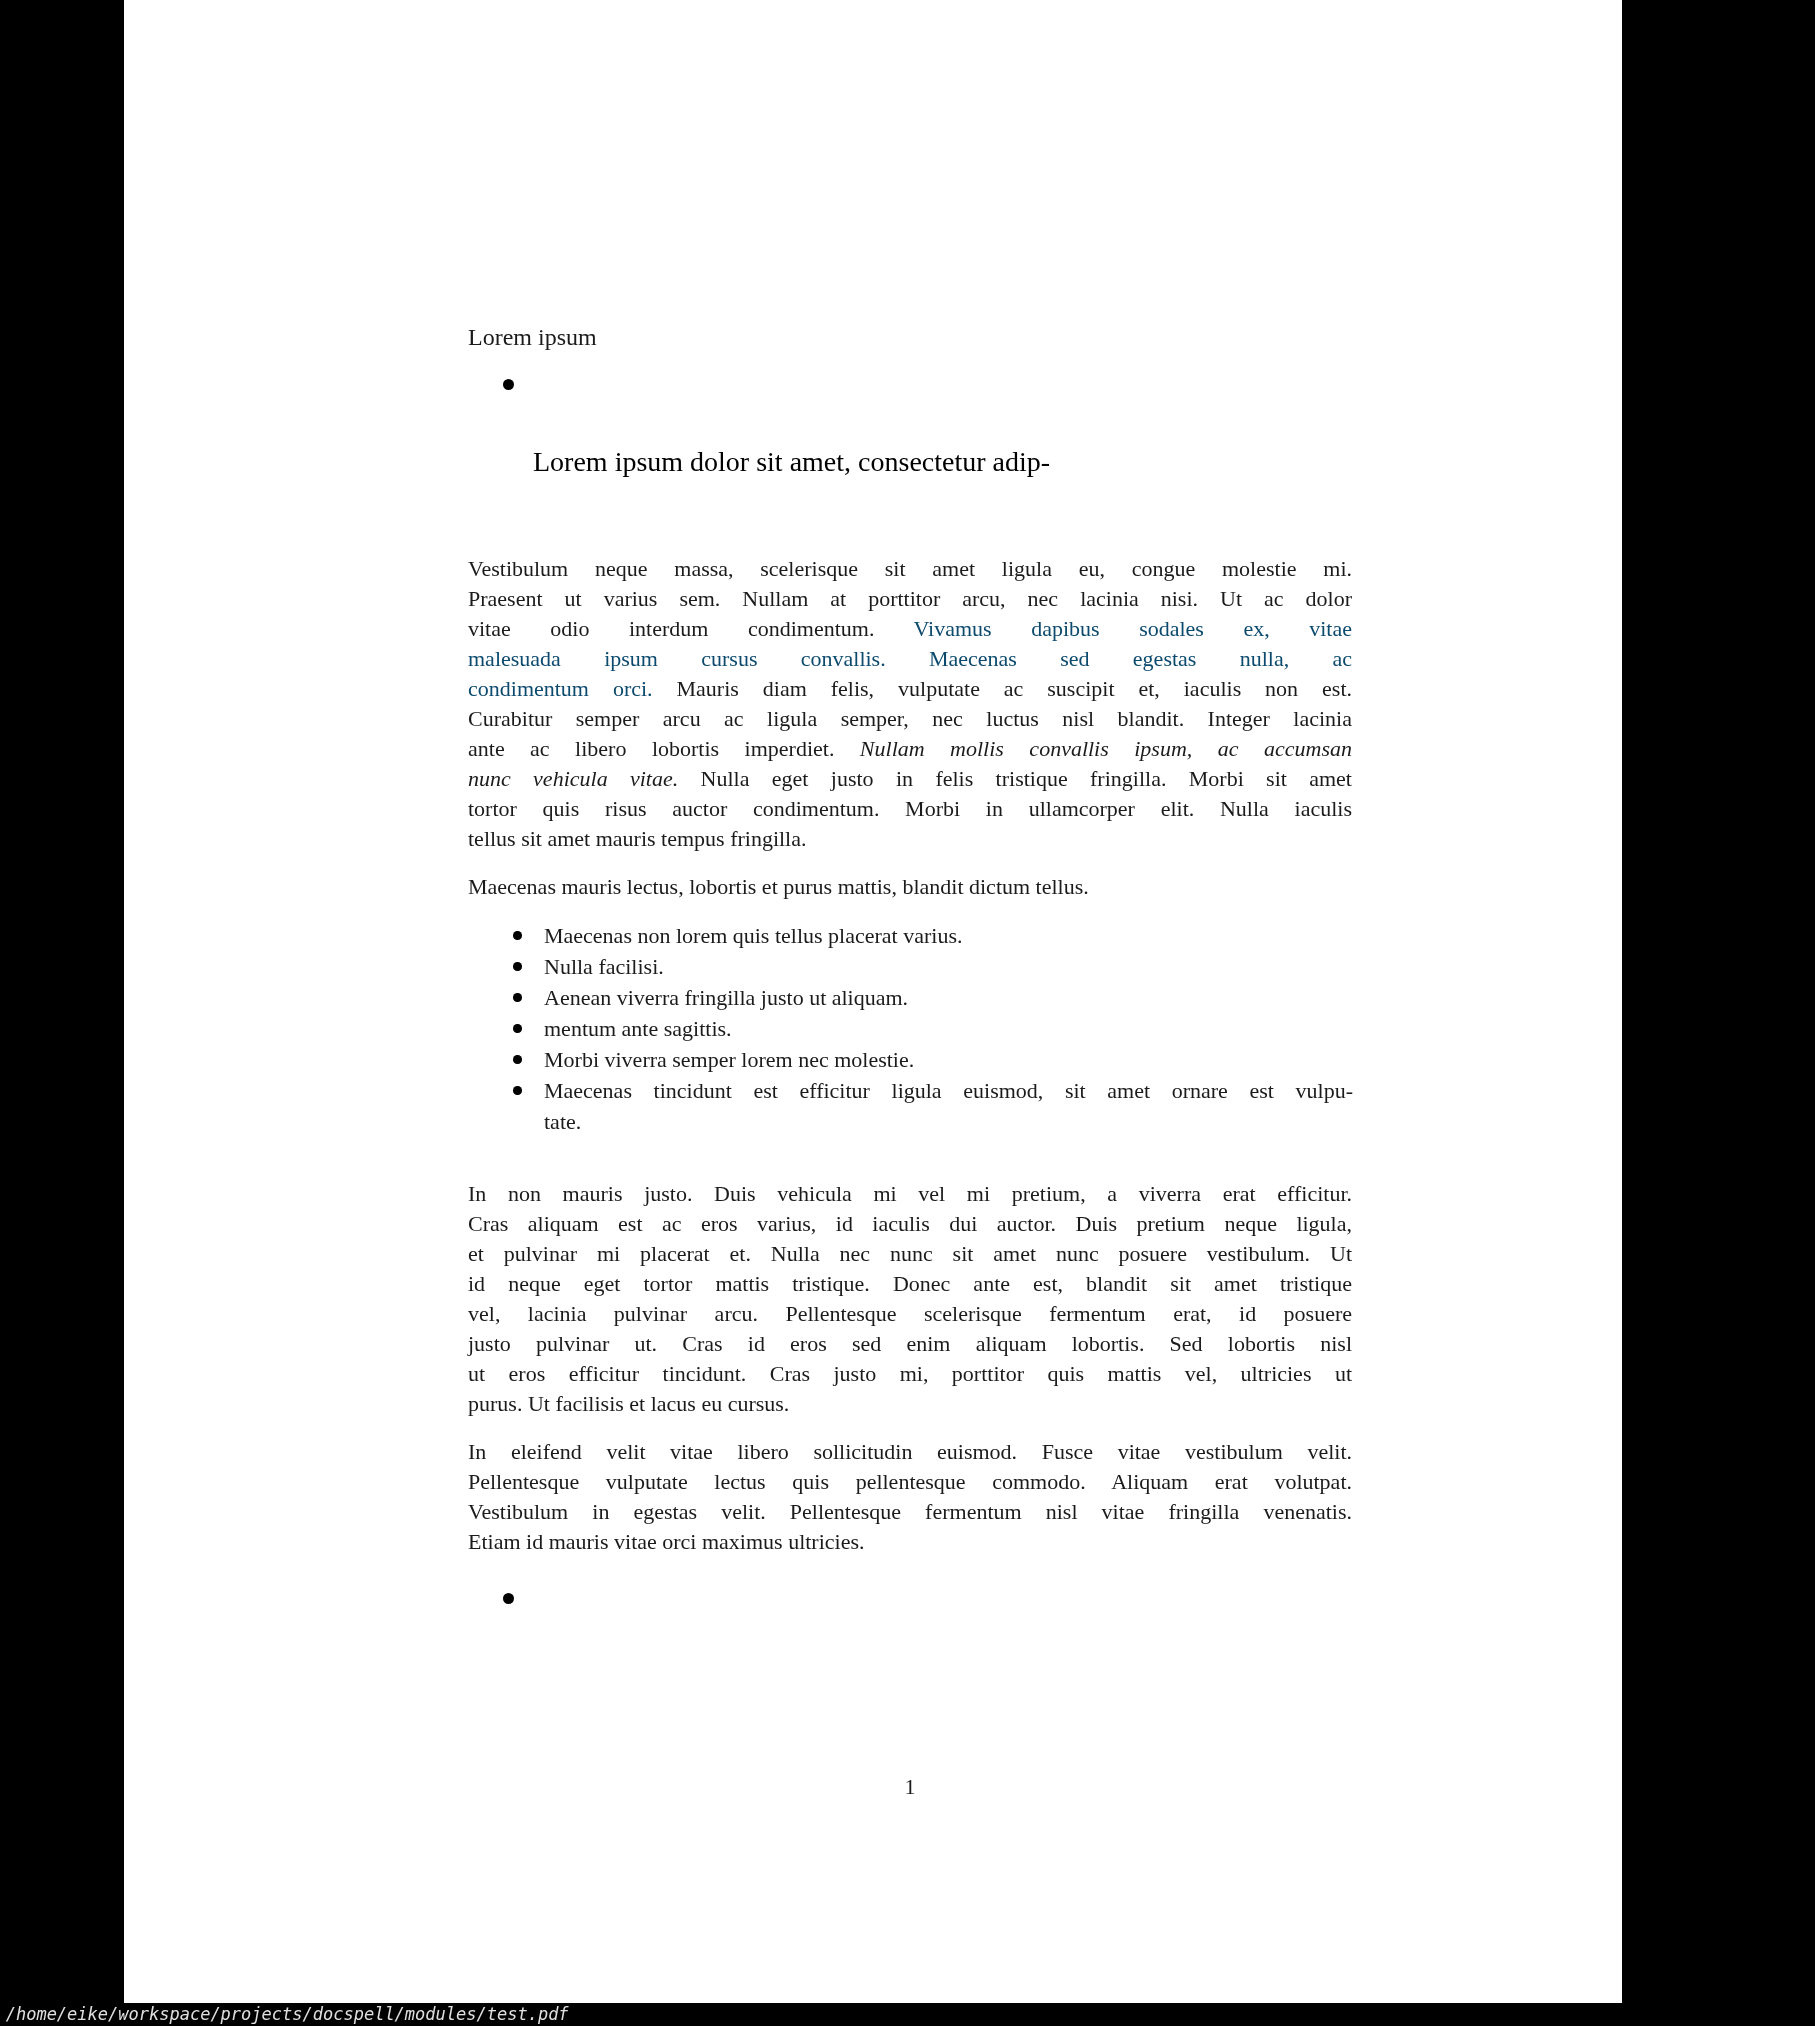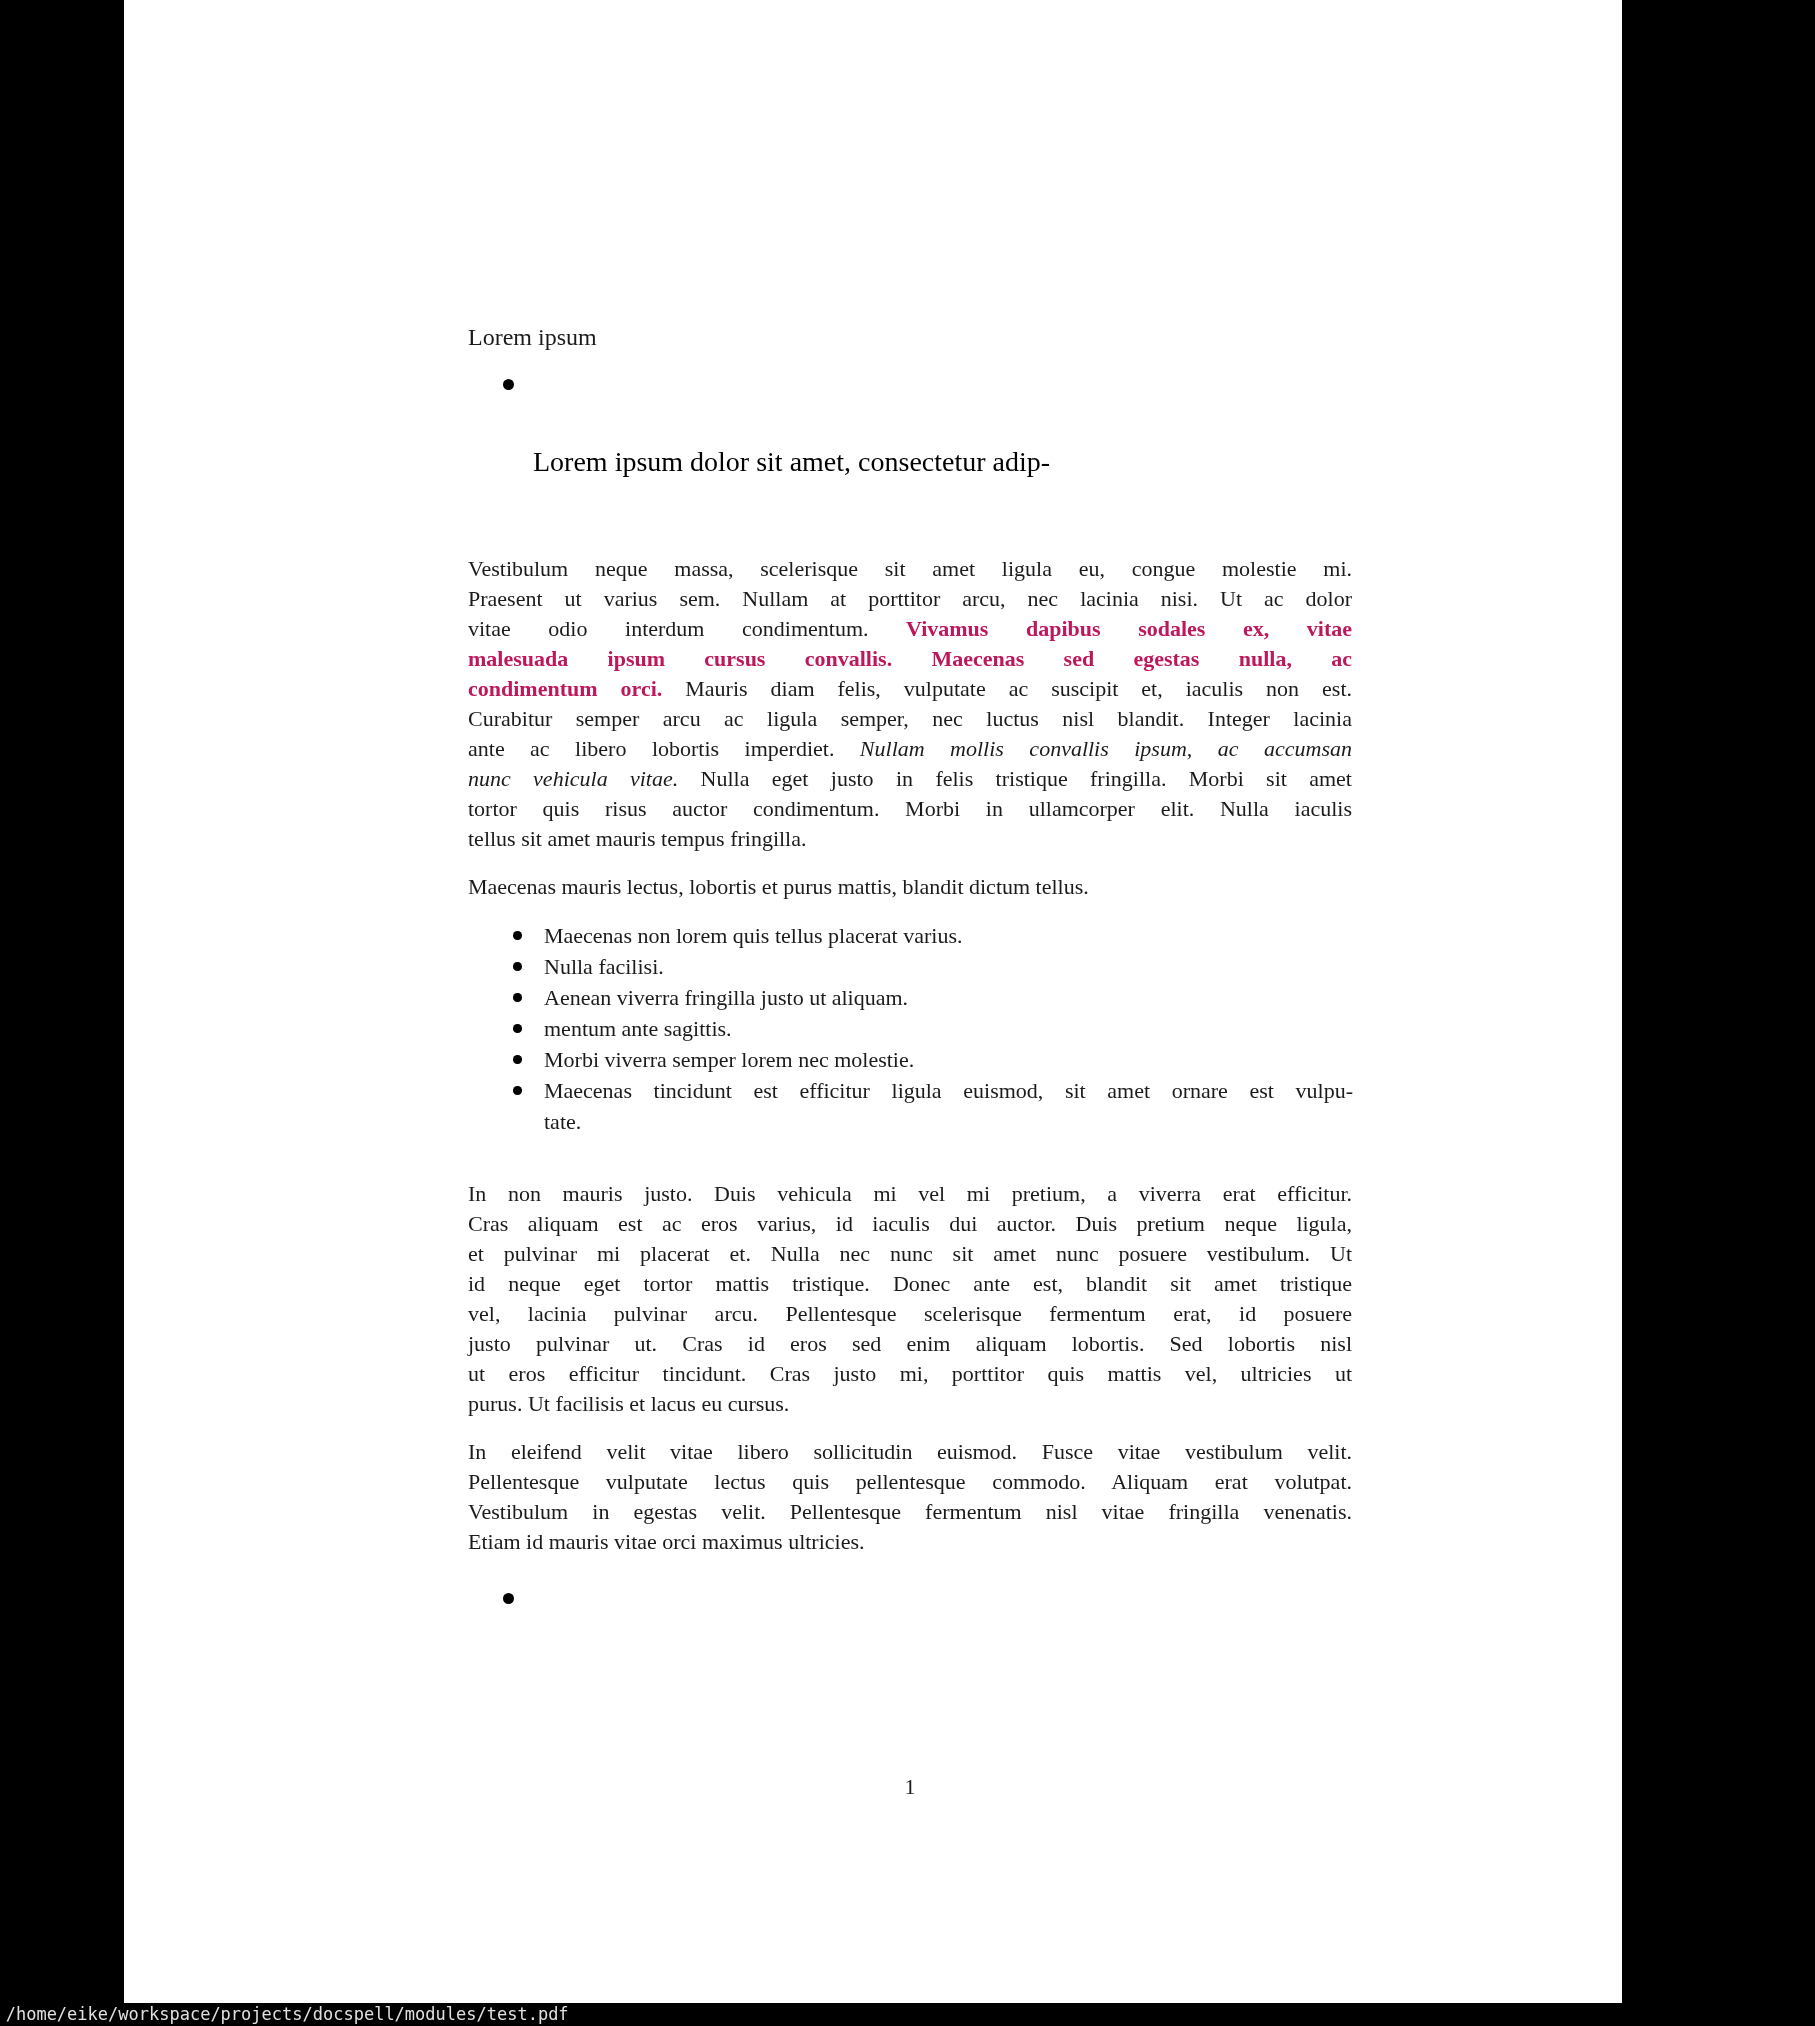--- a/index.html
+++ b/index.html
@@ -33,30 +33,31 @@
   .list-item { position: relative; margin-left: 8px; }
   .list-item .item-dot {
     position: absolute; left: -31px; top: 11.4px;
     width: 8.5px; height: 8.5px; border-radius: 50%; background: #000;
   }
   .page-number { left: 344px; top: 1775px; width: 884px; text-align: center; font-size: 22px; line-height: 24.6px; }
   .tline { text-align: justify; text-align-last: justify; }
   .tline.last { text-align: left; text-align-last: left; }
   .nojust .tline, .nojust .tline.last { text-align: left; text-align-last: left; }
   .s-n { font-weight: normal; font-style: normal; }
-  .s-b { font-weight: bold; color: #be185d; }
+  .s-b { font-weight: normal; color: #0c4a6e; }
   .s-i { font-style: italic; }
   .statusbar {
     position: absolute; left: 0; top: 2003px; width: 1815px; height: 23px;
     background: #000; color: #e0e0e0;
     font-family: "DejaVu Sans Mono", "Liberation Mono", monospace;
     font-size: 17px; line-height: 23px;
     display: flex; justify-content: space-between;
     padding: 0 5.7px; box-sizing: border-box;
     white-space: nowrap;
+    font-style: italic;
   }
 </style>
 </head>
 <body>
 
 <div class="viewport">
 
   <div class="pdf-page">
 
     <div class="abs top-label">Lorem ipsum</div>

